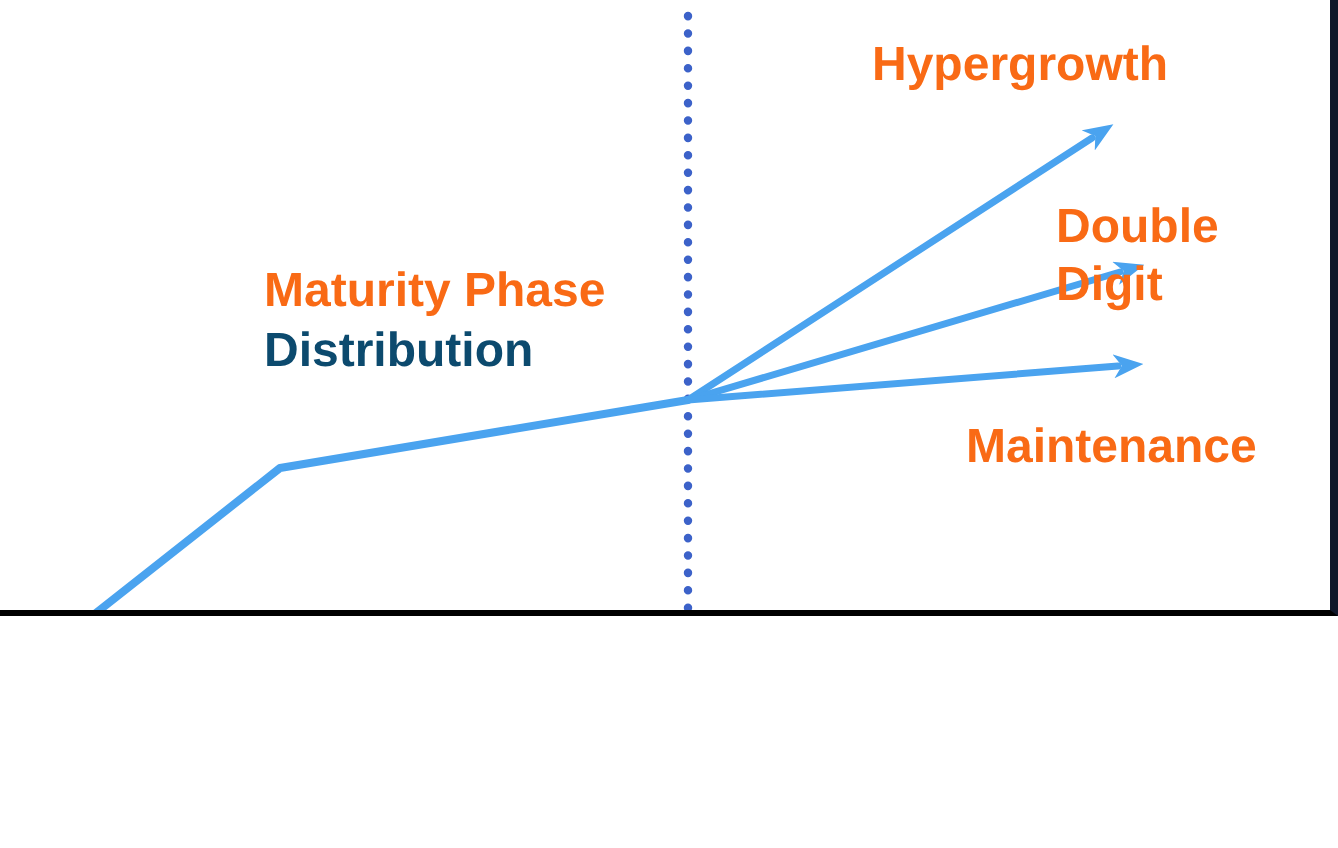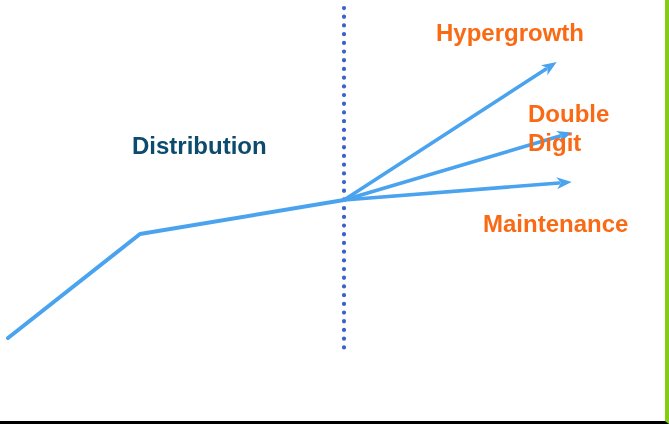--- a/index.html
+++ b/index.html
@@ -3,24 +3,24 @@
 <meta charset="utf-8">
 <style>
   html, body {
     margin: 0;
     padding: 0;
     background: #ffffff;
   }
   .stage {
     position: relative;
     width: 669px;
-    height: 424px;
+    height: 308px;
     box-sizing: border-box;
     background: #ffffff;
-    border-right: 4px solid #84cc16;
+    border-right: 4px solid #0f172a;
     border-bottom: 3px solid #000000;
     overflow: hidden;
     font-family: "Liberation Sans", sans-serif;
   }
   .diagram-svg {
     position: absolute;
     left: 0;
     top: 0;
   }
   .label {
@@ -59,17 +59,18 @@
     <line x1="344" y1="200" x2="559" y2="183" stroke="#4AA3EF" stroke-width="3.5" stroke-linecap="round" marker-end="url(#arrowhead)"></line>
   </svg>
 
   <div class="label label-hypergrowth" style="color: rgb(249, 106, 21);">Hypergrowth</div>
 
   <div class="label label-double-digit" style="color: rgb(249, 106, 21);">Double Digit</div>
 
   <div class="label label-maintenance" style="color: rgb(249, 106, 21);">Maintenance</div>
 
   <div class="label label-maturity">
+    <div style="color: rgb(249, 106, 21);">Maturity Phase</div>
     <div style="color: #0c4a6e;">Distribution</div>
   </div>
 
 
 </div>
 
 </body></html>

